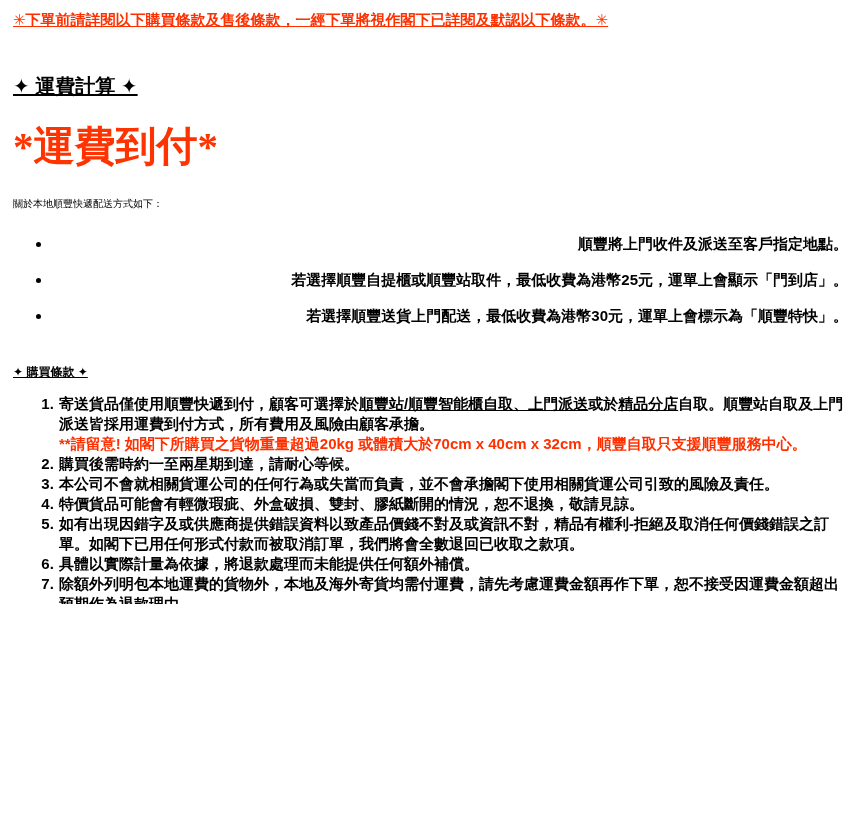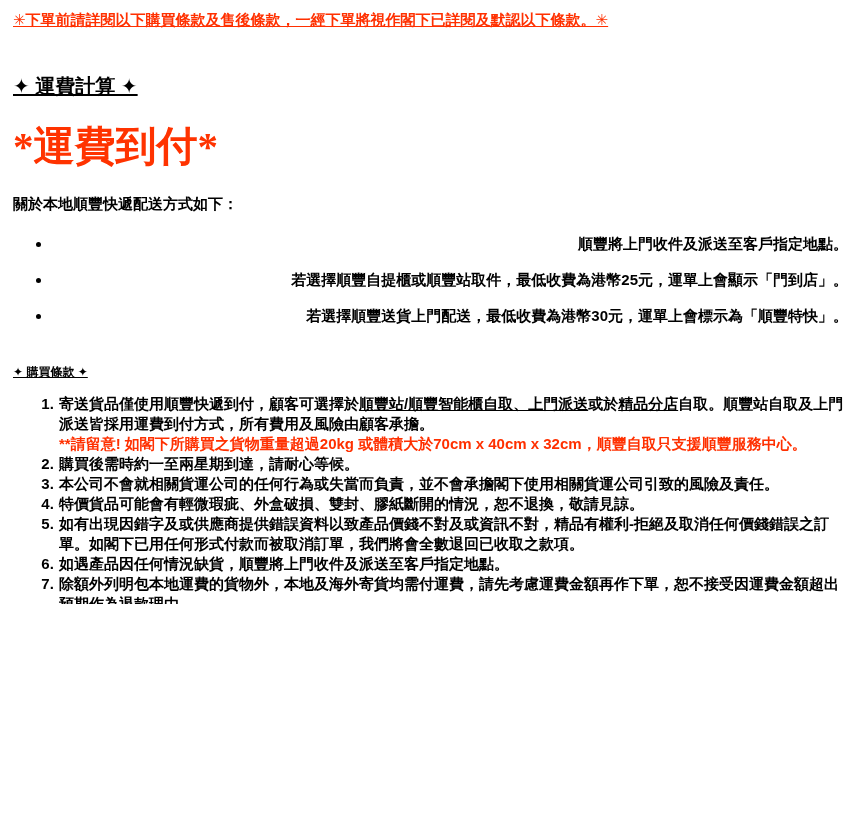--- a/index.html
+++ b/index.html
@@ -49,22 +49,22 @@
     letter-spacing: 0px;
     font-family: Liberation Serif, serif;
   }
   .body-bold {
     font-size: 15px;
     font-weight: bold;
     line-height: 27px;
     margin: 21px 0 0 0;
   }
   .methods-intro {
-    font-size: 15px;
-    font-weight: bold;
+    font-size: 10px;
+    font-weight: normal;
     line-height: 20px;
     margin: 25px 0 0 0;
   }
   ul.delivery-list {
     margin: 20px 0 0 0;
     padding-left: 39px;
     text-align: right;
   }
   ul.delivery-list li {
     font-size: 15px;
@@ -137,18 +137,18 @@
 
   <ol class="terms-list">
     <li>
       <span>寄送貨品僅使用順豐快遞到付，顧客可選擇於</span><span class="u">順豐站/順豐智能櫃自取、上門派送</span><span>或於</span><span class="u">精品分店</span><span>自取。順豐站自取及上門派送皆採用運費到付方式，所有費用及風險由顧客承擔。</span>
       <div class="term-warning">**請留意! 如閣下所購買之貨物重量超過20kg 或體積大於70cm x 40cm x 32cm，順豐自取只支援順豐服務中心。</div>
     </li>
     <li>購買後需時約一至兩星期到達，請耐心等候。</li>
     <li>本公司不會就相關貨運公司的任何行為或失當而負責，並不會承擔閣下使用相關貨運公司引致的風險及責任。</li>
     <li>特價貨品可能會有輕微瑕疵、外盒破損、雙封、膠紙斷開的情況，恕不退換，敬請見諒。</li>
     <li>如有出現因錯字及或供應商提供錯誤資料以致產品價錢不對及或資訊不對，精品有權利-拒絕及取消任何價錢錯誤之訂單。如閣下已用任何形式付款而被取消訂單，我們將會全數退回已收取之款項。</li>
-    <li>如遇產品因任何情況缺貨，順豐將上門收件及派送至客戶指定地點。</li>
+    <li>具體以實際計量為依據，將退款處理而未能提供任何額外補償。</li>
     <li>除額外列明包本地運費的貨物外，本地及海外寄貨均需付運費，請先考慮運費金額再作下單，恕不接受因運費金額超出預期作為退款理由。</li>
 
   </ol>
 
 </div>
 
 </body></html>

